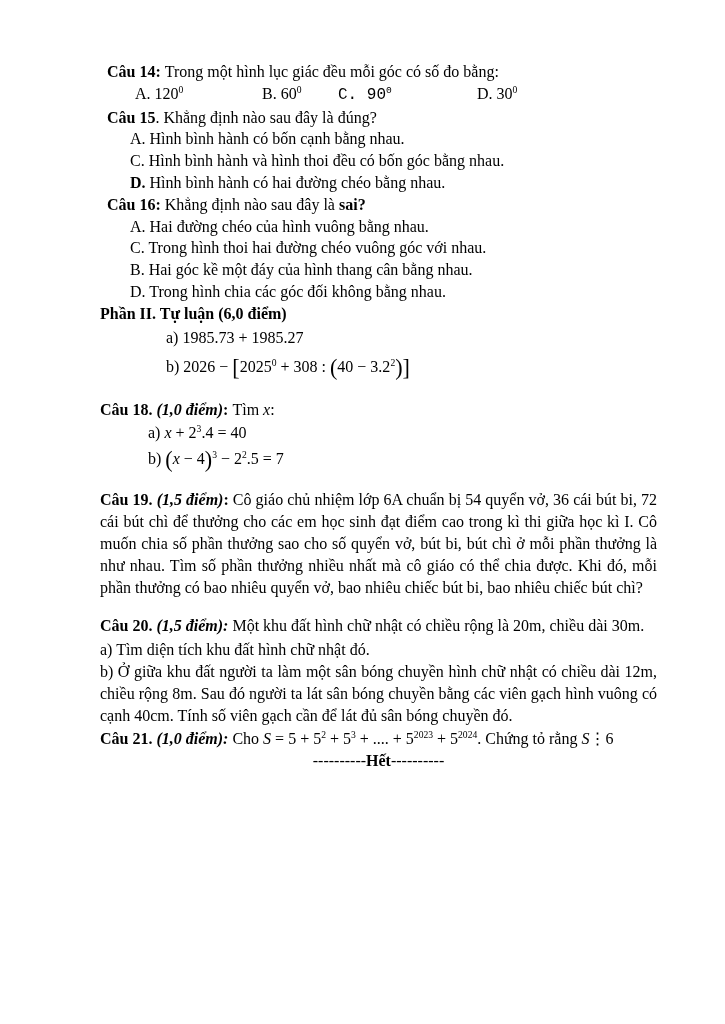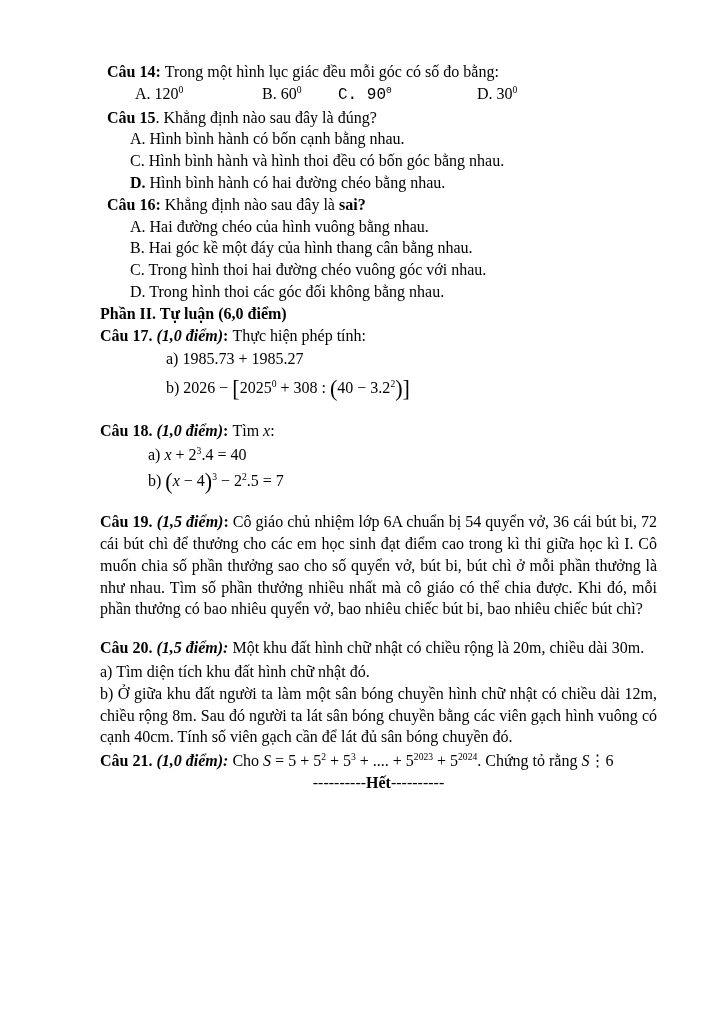--- a/index.html
+++ b/index.html
@@ -44,27 +44,26 @@
     <span class="o1"><span>A.  </span><span>120</span><sup>0</sup></span><span class="o2"><span>B. </span><span>60</span><sup>0</sup></span><span class="o3"><span>C.  </span><span>90</span><sup>0</sup></span><span class="o4"><span>D. </span><span>30</span><sup>0</sup></span>
   </div>
 
   <p class="ind-sm"><span class="b">Câu 15</span><span>. Khẳng định nào sau đây là đúng?</span></p>
   <p class="ind-opt"><span>A. Hình bình hành có bốn cạnh bằng nhau.</span></p>
   <p class="ind-opt"><span>C. Hình bình hành và hình thoi đều có bốn góc bằng nhau.</span></p>
   <p class="ind-opt"><span class="b">D.</span><span> Hình bình hành có hai đường chéo bằng nhau.</span></p>
 
   <p class="ind-sm"><span class="b">Câu 16: </span><span>Khẳng định nào sau đây là </span><span class="b">sai?</span></p>
   <p class="ind-opt"><span>A. Hai đường chéo của hình vuông bằng nhau.</span></p>
+  <p class="ind-opt"><span>C. Trong hình thoi hai đường chéo vuông góc với nhau.</span></p>
   <p class="ind-opt"><span>B. Hai góc kề một đáy của hình thang cân bằng nhau.</span></p>
-  <p class="ind-opt"><span>C. Trong hình thoi hai đường chéo vuông góc với nhau.</span></p>
-  <p class="ind-opt"><span>D. Trong hình thoi các góc đối không bằng nhau.</span></p>
+  <p class="ind-opt"><span>D. Trong hình chia các góc đối không bằng nhau.</span></p>
 
   <p><span class="b">Phần II. Tự luận (6,0 điểm)</span></p>
 
-  <p><span class="b">Câu 17. </span><span class="b i">(1,0 điểm)</span><span class="b">: </span><span>Thực hiện phép tính:</span></p>
   <p class="ind-a17 mathline"><span>a) </span><span>1985.73 + 1985.27</span></p>
   <p class="ind-a17 mathline-tall"><span>b) </span><span>2026 − </span><span class="big">[</span><span>2025</span><sup>0</sup><span> + 308 : </span><span class="big">(</span><span>40 − 3.2</span><sup>2</sup><span class="big">)</span><span class="big">]</span></p>
 
   <p class="mt4"><span class="b">Câu 18. </span><span class="b i">(1,0 điểm)</span><span class="b">: </span><span>Tìm </span><span class="i">x</span><span>:</span></p>
   <p class="ind-a18 mathline"><span>a) </span><span class="i">x</span><span> + 2</span><sup>3</sup><span>.4 = 40</span></p>
   <p class="ind-a18 mathline"><span>b) </span><span class="big">(</span><span class="i">x</span><span> − 4</span><span class="big">)</span><sup>3</sup><span> − 2</span><sup>2</sup><span>.5 = 7</span></p>
 
   <p class="justify mt4"><span class="b">Câu 19. </span><span class="b i">(1,5 điểm)</span><span class="b">: </span><span>Cô giáo chủ nhiệm lớp 6A chuẩn bị 54 quyển vở, 36 cái bút bi, 72 cái bút chì để thưởng cho các em học sinh đạt điểm cao trong kì thi giữa học kì I. Cô muốn chia số phần thưởng sao cho số quyển vở, bút bi, bút chì ở mỗi phần thưởng là như nhau. Tìm số phần thưởng nhiều nhất mà cô giáo có thể chia được. Khi đó, mỗi phần thưởng có bao nhiêu quyển vở, bao nhiêu chiếc bút bi, bao nhiêu chiếc bút chì?</span></p>
 
   <p class="mt4"><span class="b">Câu 20. </span><span class="b i">(1,5 điểm):</span><span> Một khu đất hình chữ nhật có chiều rộng là 20m, chiều dài 30m.</span></p>

